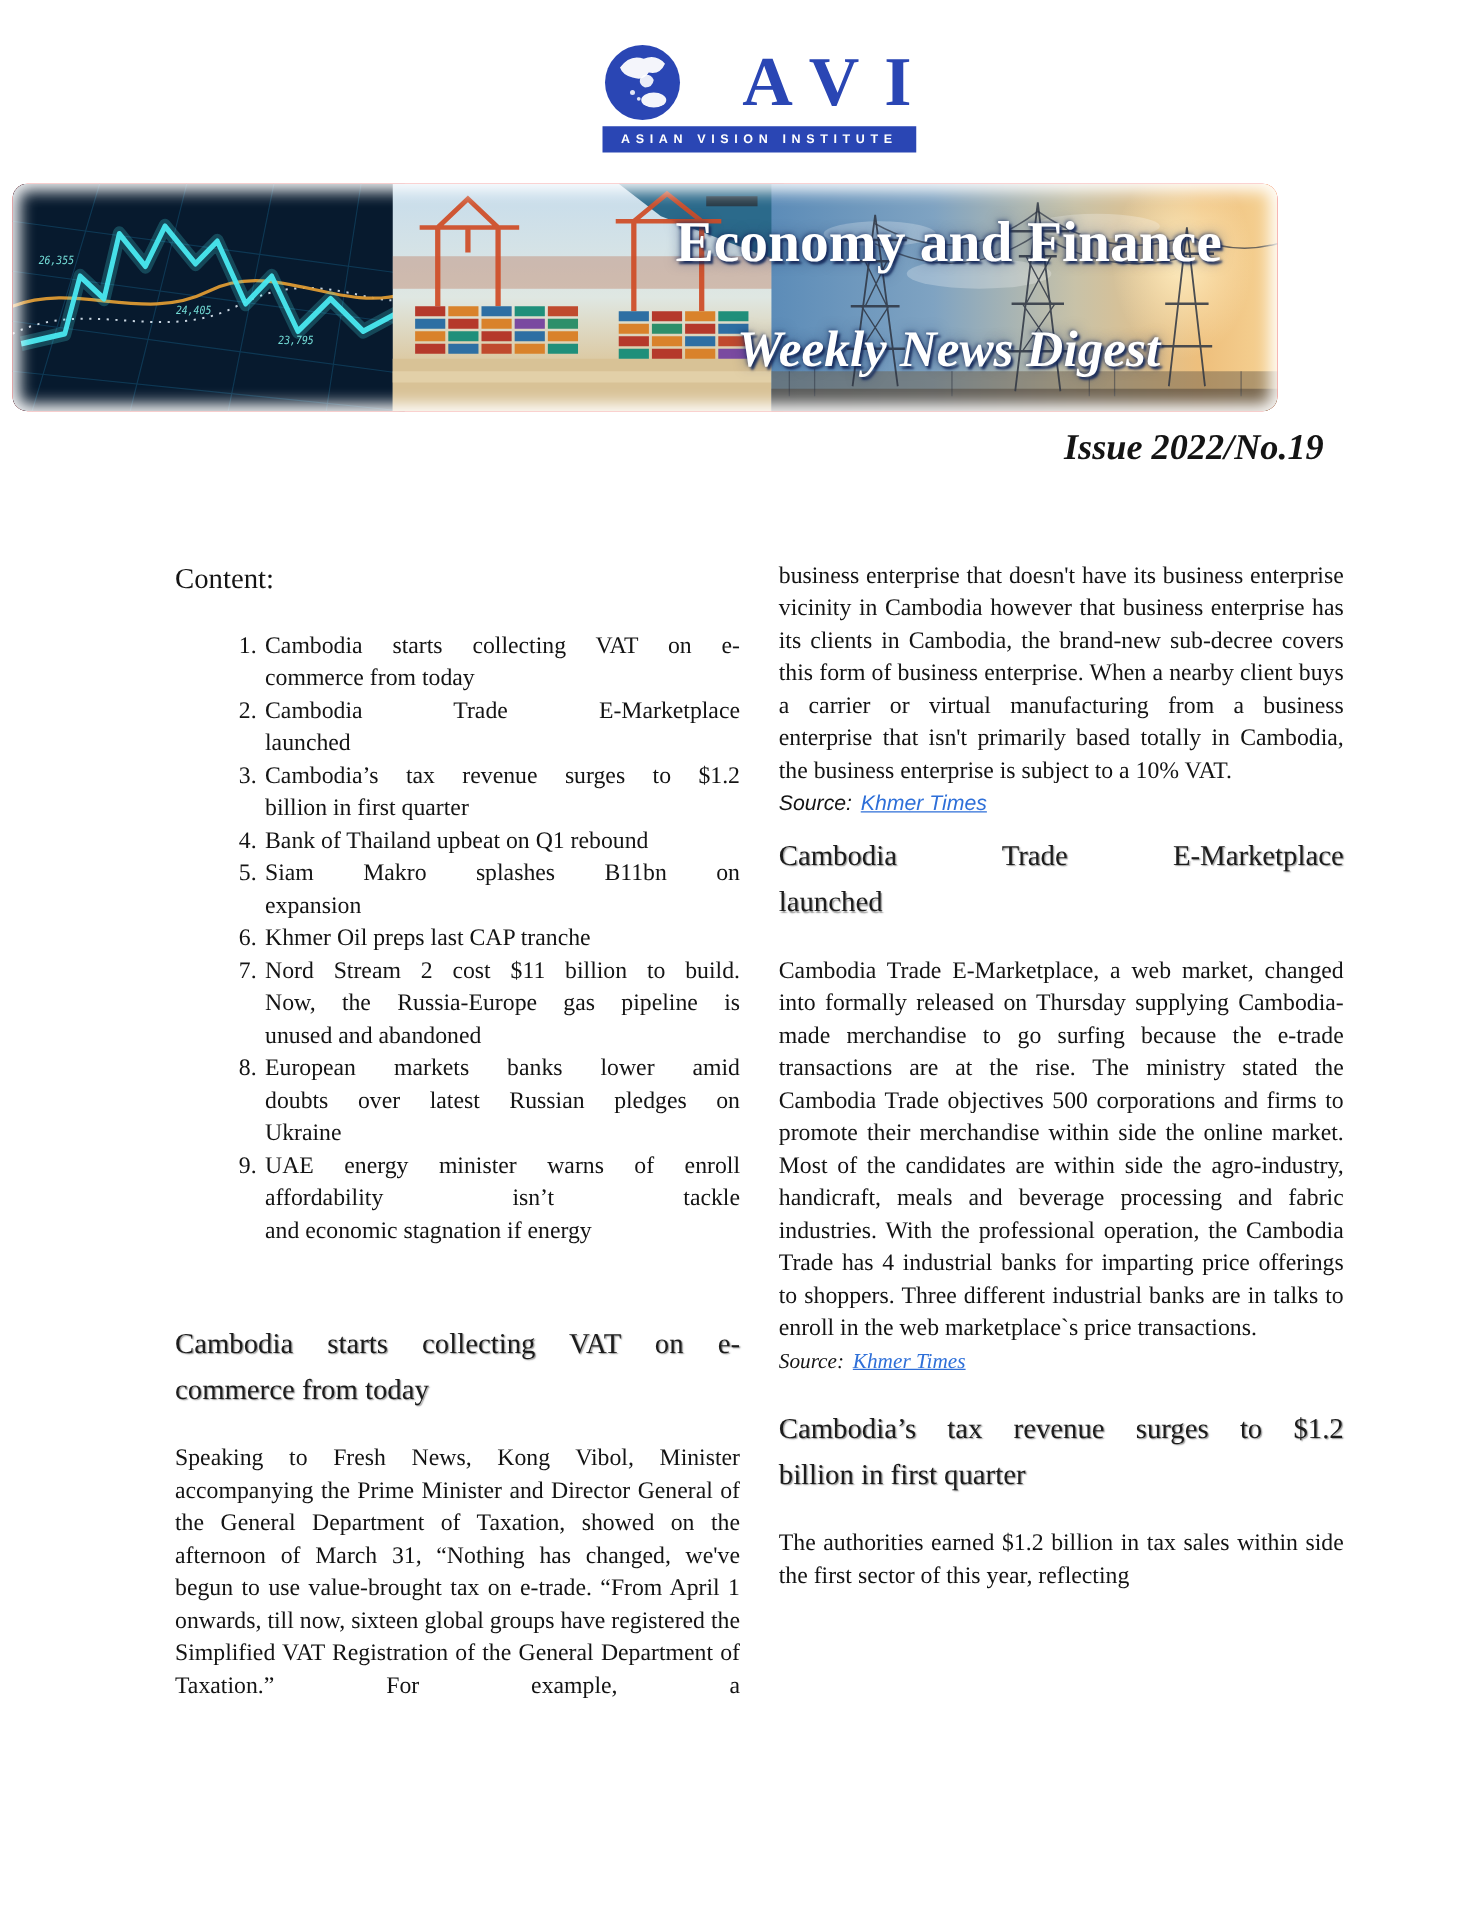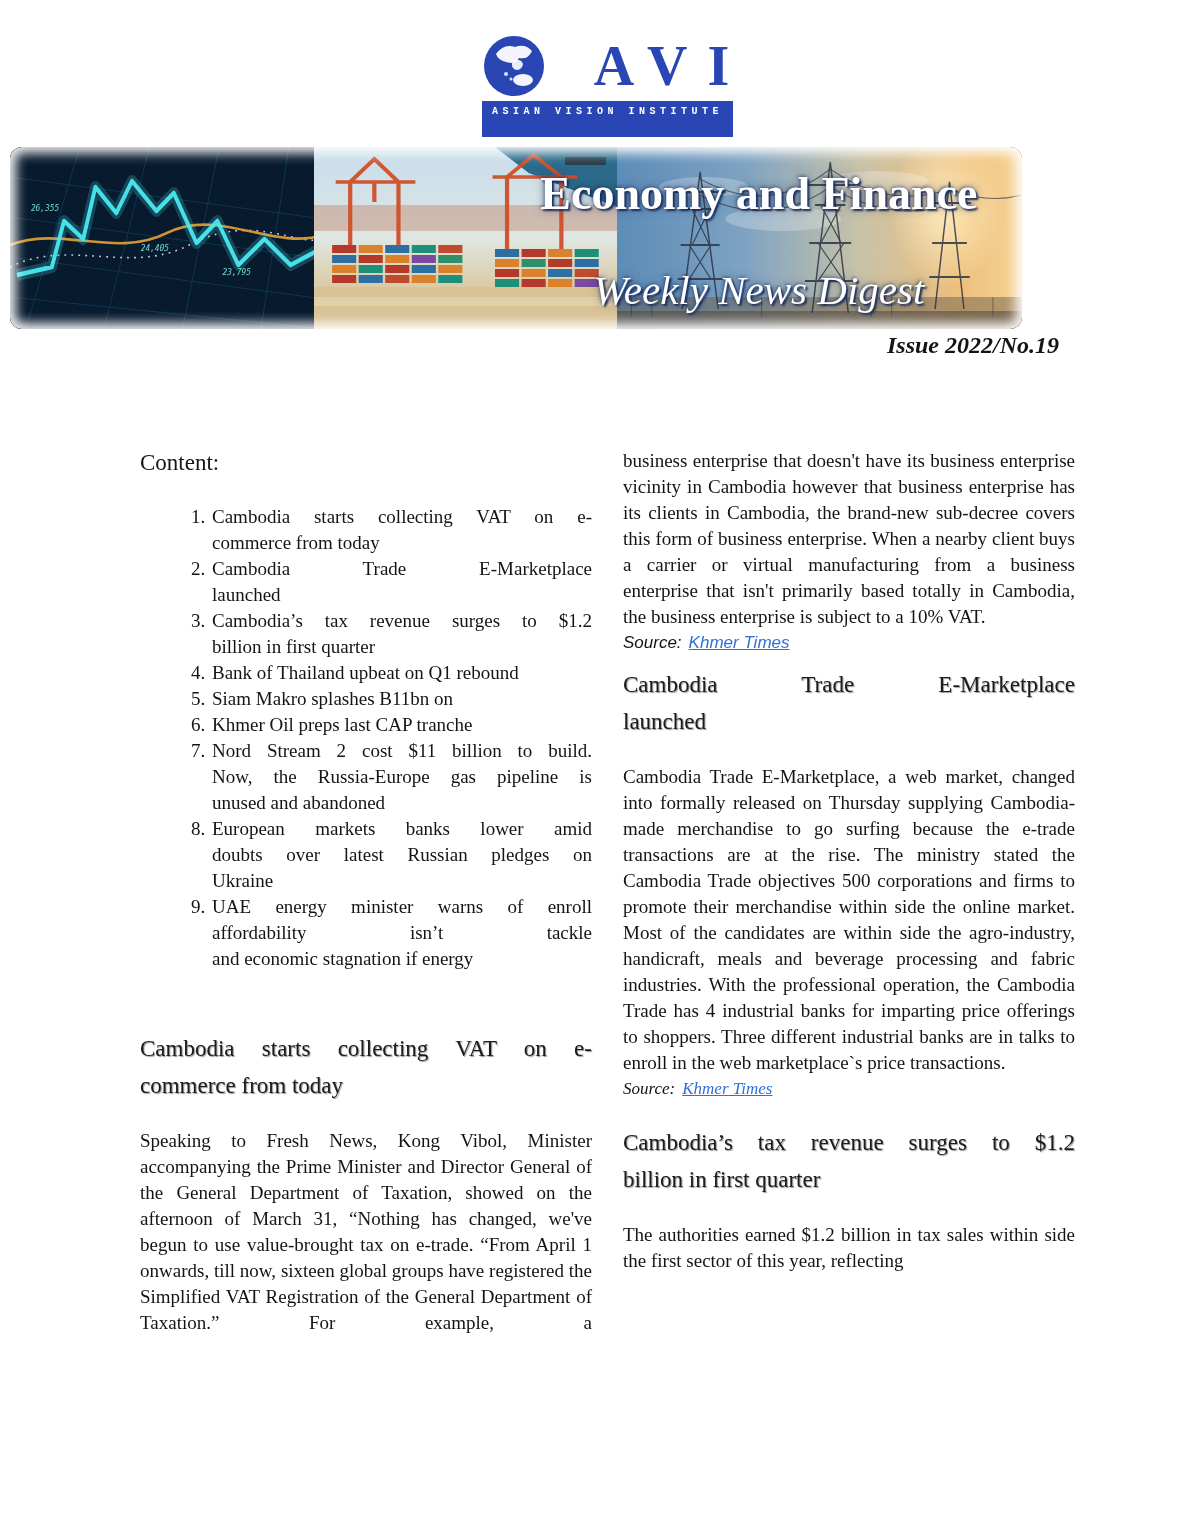--- a/index.html
+++ b/index.html
@@ -5,43 +5,43 @@
   html,body{margin:0;padding:0;background:#fff;}
   .page{position:relative;width:1187px;height:1536px;margin:0 auto;background:#fff;
         font-family:"Liberation Serif",serif;color:#141414;overflow:hidden;}
 
   
   .logo{position:absolute;top:34px;left:0;right:0;display:flex;justify-content:center;}
   .logo-box{display:inline-flex;flex-direction:column;align-items:stretch;transform:translateX(14px);}
   .logo-row{display:flex;align-items:center;justify-content:center;gap:38px;}
   .logo-acronym{font-family:"Liberation Serif",serif;font-weight:bold;font-size:56px;line-height:1;
                 color:#2a46b4;letter-spacing:20px;margin-left:10px;margin-right:-16px;}
-  .logo-tagline{background:#2a46b4;color:#fff;font-family:Liberation Mono, monospace;
+  .logo-tagline{background:#2a46b4;color:#fff;font-family:Liberation Sans, sans-serif;
                 font-weight:bold;font-size:10px;letter-spacing:4.5px;text-align:center;
-                padding:5px 6px 20px;margin-top:3px;white-space:nowrap;}
+                padding:5px 6px 5px;margin-top:3px;white-space:nowrap;}
 
   
   .banner{position:absolute;left:10px;top:147px;width:1012px;height:182px;border-radius:12px;
           overflow:hidden;background:#ef4444;}
   .banner svg{position:absolute;top:0;height:100%;}
   .banner-left{left:0;width:31%;}
   .banner-mid{left:30%;width:31%;}
   .banner-right{left:60%;width:40%;}
   .banner::after{content:"";position:absolute;inset:0;border-radius:12px;
                  box-shadow:inset 0 0 12px 6px rgba(255,255,255,.95);pointer-events:none;}
   .banner-caption{position:absolute;left:50%;right:2%;top:10px;text-align:center;color:#fff;}
   .banner-title{font-family:"Liberation Serif",serif;font-weight:bold;font-size:46px;line-height:1.1;
                 margin-top:12px;
                 text-shadow:2px 2px 2px rgba(22,42,92,.95),-1px -1px 3px rgba(22,42,92,.55),0 0 10px rgba(22,42,92,.5);}
-  .banner-subtitle{font-family:"Liberation Serif",serif;font-weight:normal;font-style:italic;
-                   font-size:41px;line-height:1.1;margin-top:48px;
+  .banner-subtitle{font-family:"Liberation Serif",serif;font-weight:bold;font-style:italic;
+                   font-size:41px;line-height:1.1;margin-top:37px;
                    text-shadow:2px 2px 2px rgba(22,42,92,.95),-1px -1px 3px rgba(22,42,92,.55),0 0 10px rgba(22,42,92,.5);}
 
   
-  .issue{position:absolute;top:332px;right:128px;font-weight:bold;font-style:italic;font-size:24px;}
+  .issue{position:absolute;top:342px;right:128px;font-weight:bold;font-style:italic;font-size:29px;}
 
   
   .col{position:absolute;top:448px;width:452px;font-size:19px;line-height:26px;}
   .col-left{left:140px;}
   .col-right{left:623px;}
 
   .toc-heading{font-size:23px;font-weight:normal;margin:0;line-height:30px;}
   ol.toc{margin:26px 0 0;padding-left:70px;}
   ol.toc li{padding-left:2px;}
   .jl{display:block;text-align:justify;text-align-last:justify;}
@@ -233,20 +233,21 @@
         </li>
       <li>
           <span class="jl">Cambodia’s tax revenue surges to $1.2</span>
           <span class="jl">billion in first quarter</span>
         </li>
       <li>
           <span class="jl">Bank of Thailand upbeat on Q1 rebound</span>
         </li>
       <li>
           <span class="jl">Siam Makro splashes B11bn on</span>
+          <span class="jl">expansion</span>
         </li>
       <li>
           <span class="jl">Khmer Oil preps last CAP tranche</span>
         </li>
       <li>
           <span class="jl">Nord Stream 2 cost $11 billion to build.</span>
           <span class="jl">Now, the Russia-Europe gas pipeline is</span>
           <span class="jl">unused and abandoned</span>
         </li>
       <li>

